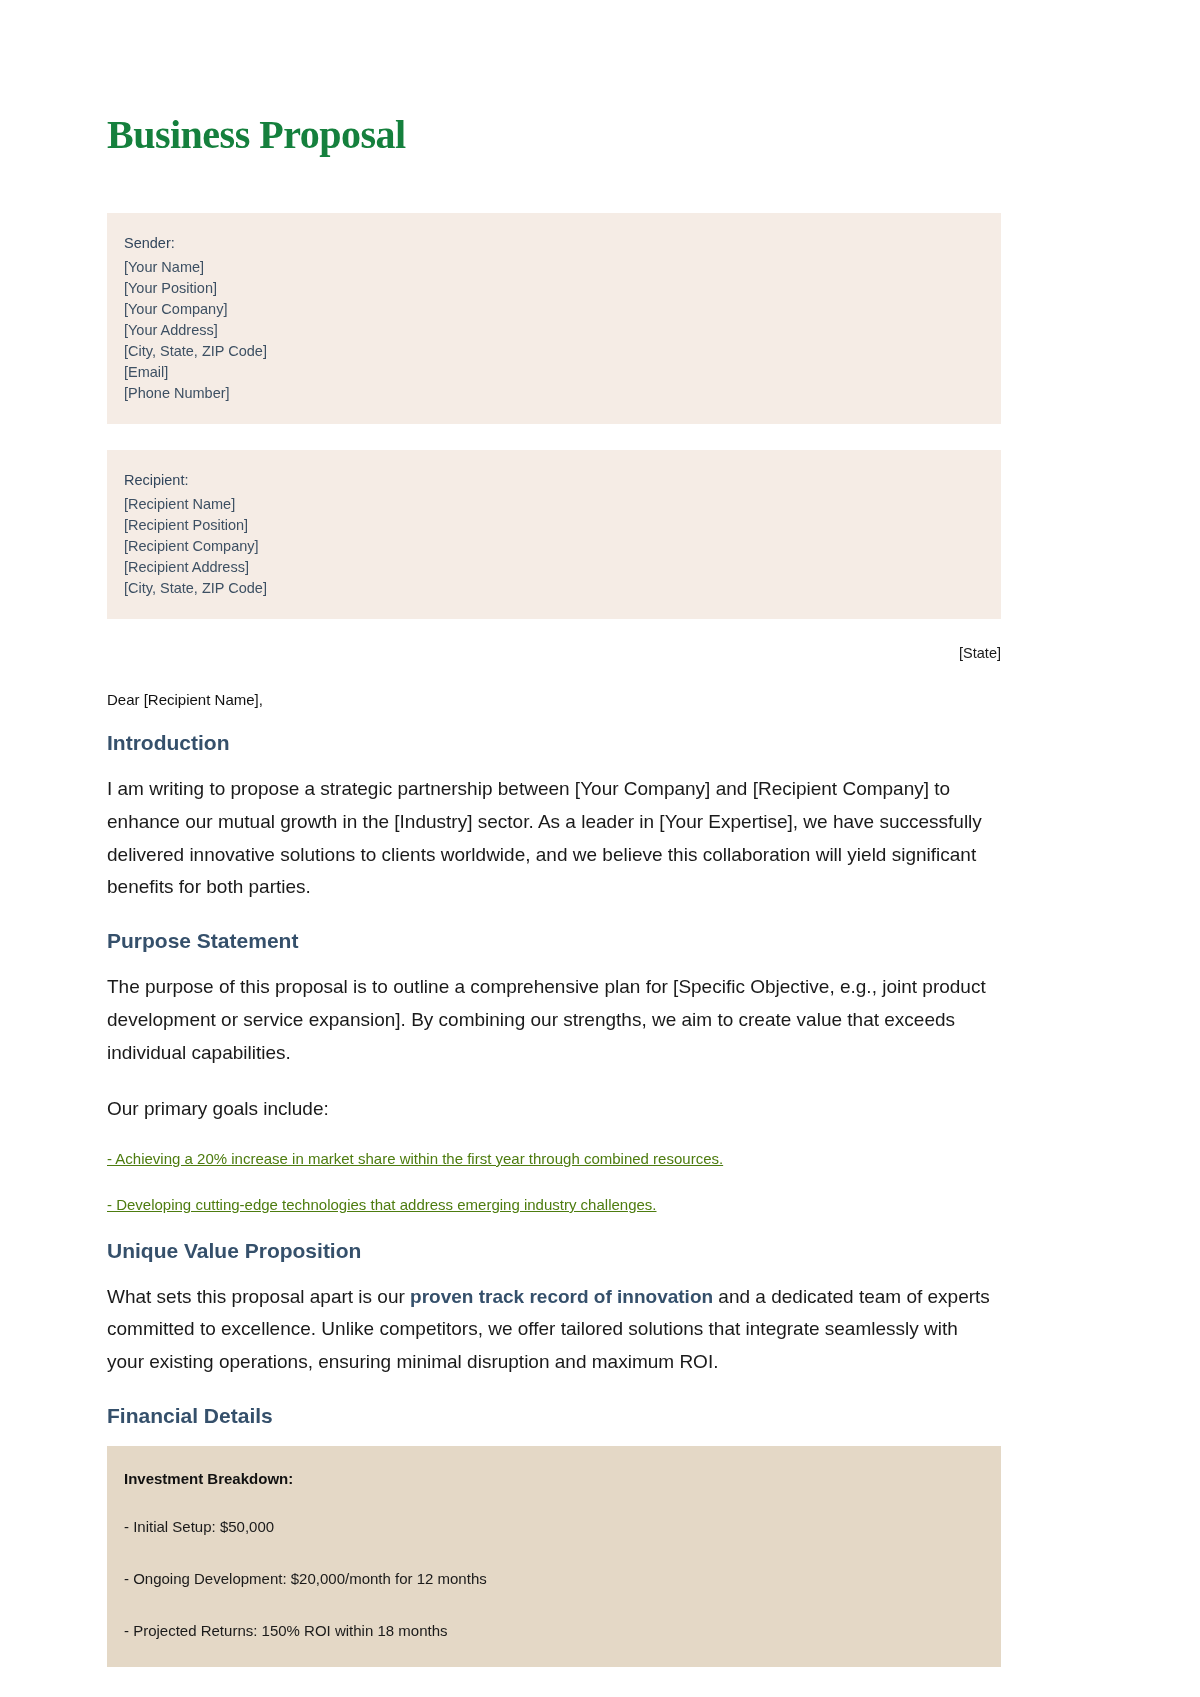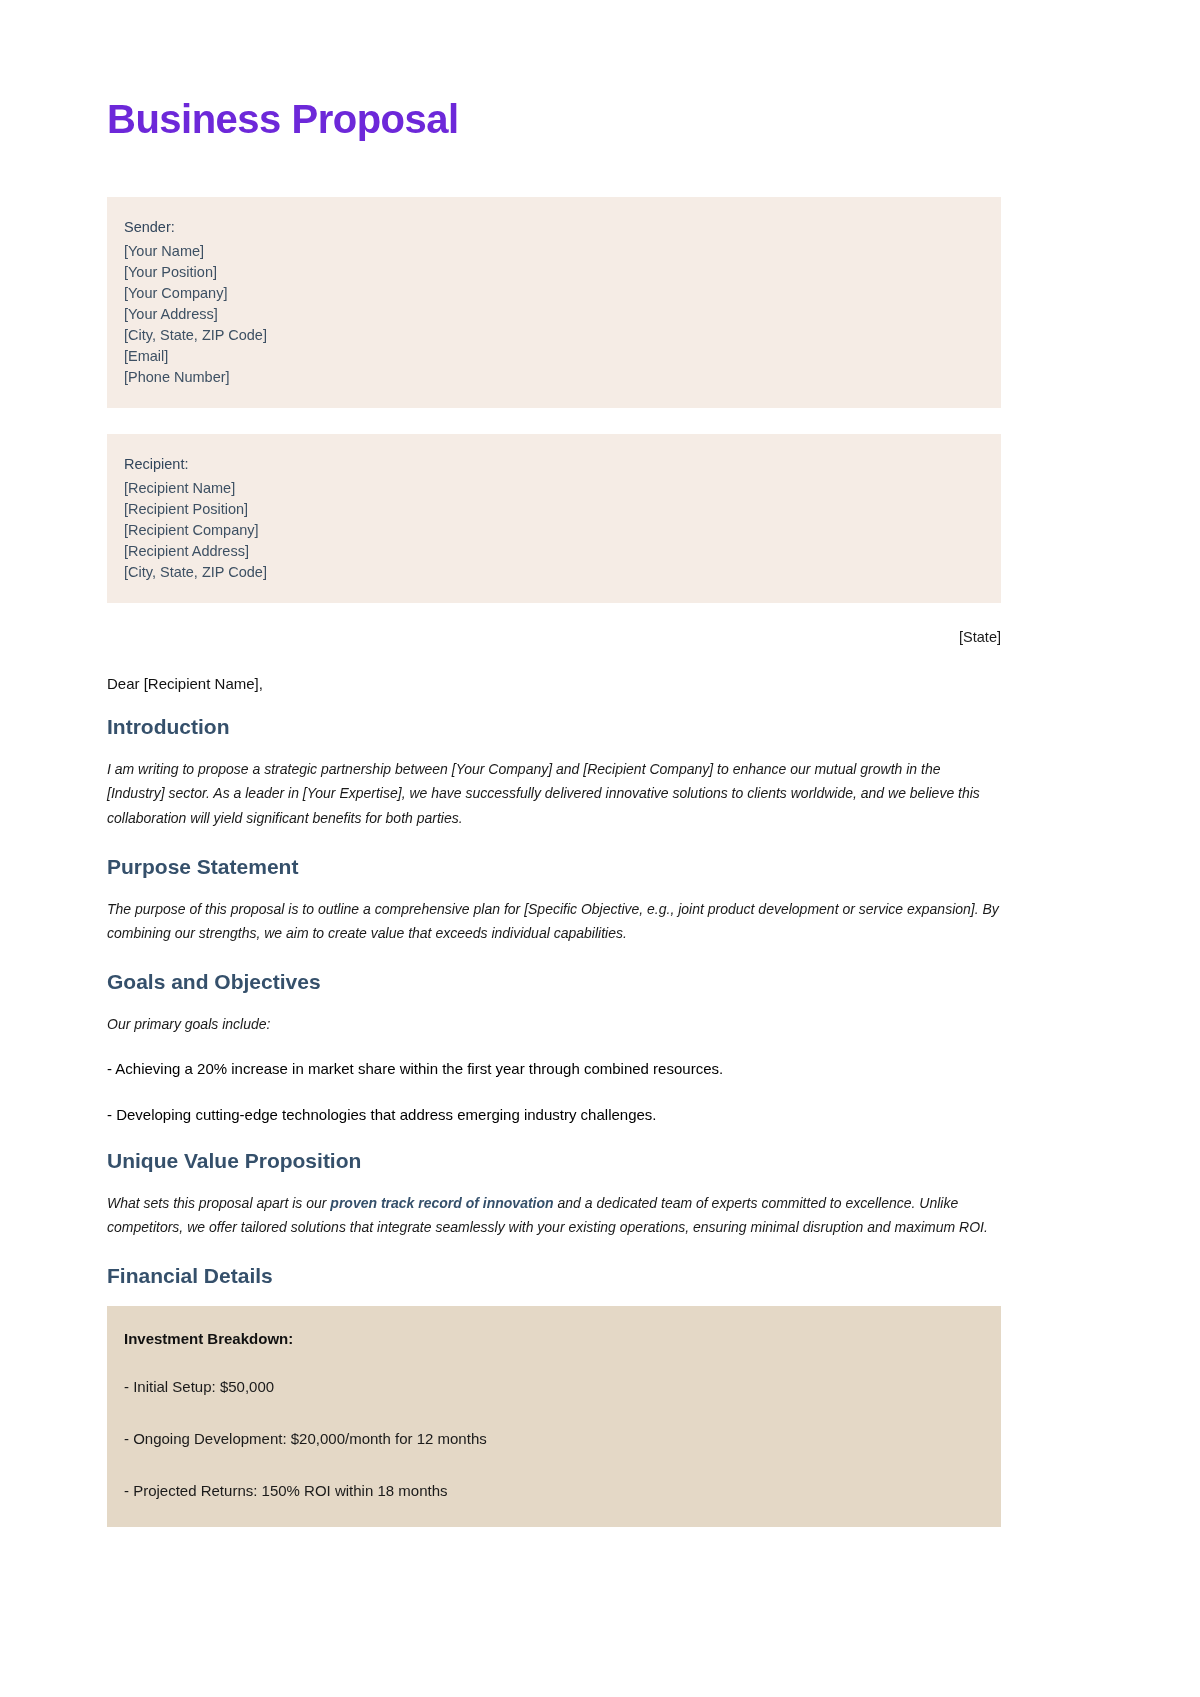--- a/index.html
+++ b/index.html
@@ -17,24 +17,25 @@
   }
   .page {
     width: 1200px;
     min-height: 1697px;
     padding: 96px 200px 0 107px;
     position: relative;
   }
   .doc-title {
     font-size: 40px;
     font-weight: bold;
-    color: #6d28d9;
+    color: #15803d;
     letter-spacing: -0.5px;
-    margin: 0 0 55px 0;
+    margin: 16px 0 55px 0;
     line-height: 1.15;
+    font-family: Liberation Serif, serif;
   }
   .party-box {
     background: #f5ece5;
     padding: 20px 17px 20px 17px;
     margin-bottom: 26px;
     width: 894px;
   }
   .party-box .party-label {
     font-size: 14.5px;
     font-weight: normal;
@@ -62,34 +63,34 @@
     margin-bottom: 22px;
   }
   .section-heading {
     font-size: 21px;
     font-weight: bold;
     color: #35506b;
     margin: 0 0 18px 0;
     line-height: 1.2;
   }
   .body-text {
-    font-size: 14px;
+    font-size: 19px;
     line-height: 1.72;
     color: #1a1a1a;
     margin: 12px 0 24px 0;
     max-width: 894px;
-    font-style: italic;
   }
   .body-text.tight { margin-bottom: 20px; }
   .bullet-line {
     font-size: 15px;
     line-height: 1.72;
-    color: #000000;
+    color: #4d7c0f;
     margin: 0 0 20px 0;
     max-width: 894px;
+    text-decoration: underline;
   }
   .hl {
     color: #35506b;
     font-weight: bold;
   }
   .section-block { margin-bottom: 10px; }
   .finance-box {
     background: #e4d8c6;
     width: 894px;
     padding: 24px 17px 24px 17px;
@@ -144,21 +145,20 @@
     <h2 class="section-heading">Introduction</h2>
     <p class="body-text">I am writing to propose a strategic partnership between [Your Company] and [Recipient Company] to enhance our mutual growth in the [Industry] sector. As a leader in [Your Expertise], we have successfully delivered innovative solutions to clients worldwide, and we believe this collaboration will yield significant benefits for both parties.</p>
   </div>
 
   <div class="section-block">
     <h2 class="section-heading">Purpose Statement</h2>
     <p class="body-text">The purpose of this proposal is to outline a comprehensive plan for [Specific Objective, e.g., joint product development or service expansion]. By combining our strengths, we aim to create value that exceeds individual capabilities.</p>
   </div>
 
   <div class="section-block">
-    <h2 class="section-heading">Goals and Objectives</h2>
     <p class="body-text tight">Our primary goals include:</p>
     <p class="bullet-line">- Achieving a 20% increase in market share within the first year through combined resources.</p>
     <p class="bullet-line">- Developing cutting-edge technologies that address emerging industry challenges.</p>
   </div>
 
   <div class="section-block">
     <h2 class="section-heading">Unique Value Proposition</h2>
     <p class="body-text"><span>What sets this proposal apart is our </span><span class="hl">proven track record of innovation</span><span> and a dedicated team of experts committed to excellence. Unlike competitors, we offer tailored solutions that integrate seamlessly with your existing operations, ensuring minimal disruption and maximum ROI.</span></p>
   </div>
 

